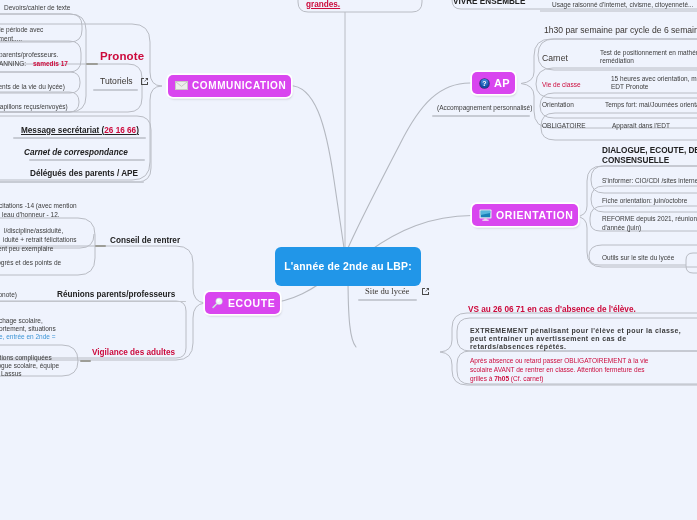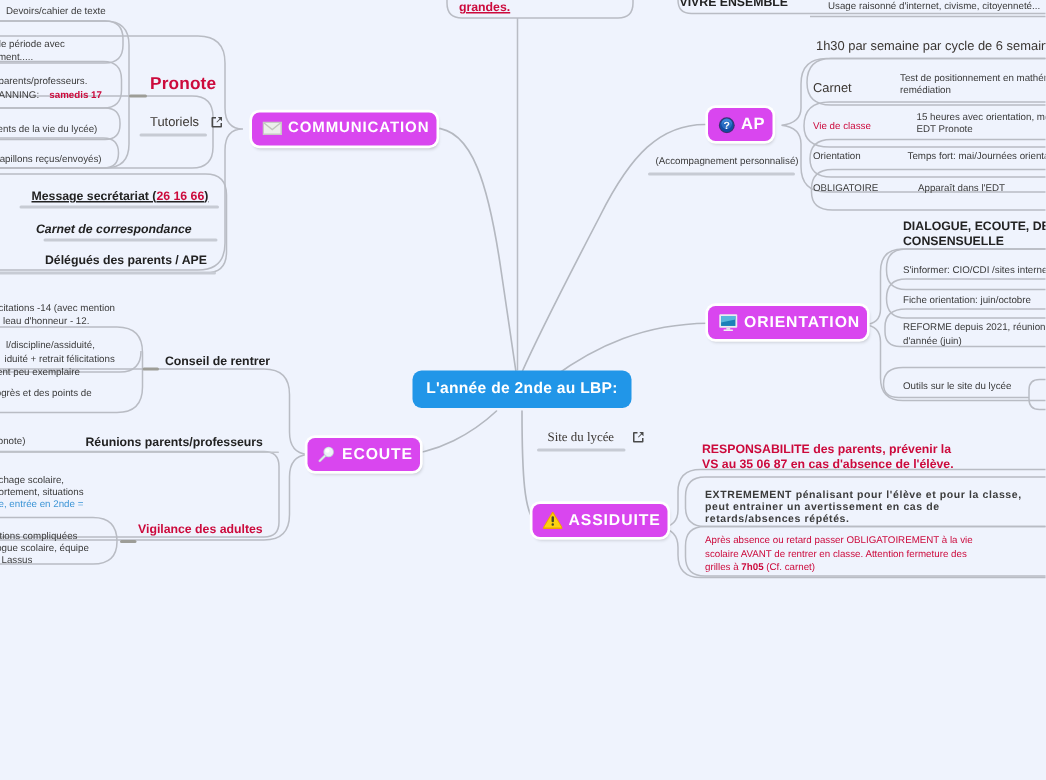--- a/index.html
+++ b/index.html
@@ -82,21 +82,21 @@
       <path d="M737 253 H693 Q686 253 686 260 V266 Q686 273 693 273 H737"></path>
 
       <path d="M298 -30 V2 Q298 12 308 12 H412 Q422 12 422 2 V-30"></path>
       <path d="M345 12 V247"></path>
 
       <path d="M452 -30 V0 Q452 9 461 9 H737"></path>
       <path d="M540 11 H737"></path>
     </g>
   </svg>
 
-  <div class="central" style="left:275px;top:247px;width:146px;height:25px;">
+  <div class="central" style="left:275px;top:247px;width:146px;height:39px;">
     <span>L'année de 2nde au LBP:</span>
   </div>
 
   <div class="mnode" style="left:168px;top:74.5px;height:22px;font-size:10px;">
     <span class="ico">
       <svg width="13" height="9" viewBox="0 0 13 9">
           <rect x="0.5" y="0.5" width="12" height="8" fill="#eceeeb" stroke="#c7c9c4"></rect>
           <path d="M1 1 L6.5 5.4 L12 1" stroke="#c2c4bf" fill="none" stroke-width="0.9"></path>
         </svg>
     </span>
@@ -135,31 +135,20 @@
           <path d="M9 14 L2.4 20.6" stroke="#c3ccd4" stroke-width="3.4" stroke-linecap="round"></path>
           <path d="M9 14 L2.4 20.6" stroke="#e6ecf0" stroke-width="1.6" stroke-linecap="round"></path>
           <circle cx="14.2" cy="8.6" r="7" fill="#c9d4dc"></circle>
           <circle cx="14.2" cy="8.6" r="5.8" fill="#eef4f7"></circle>
           <circle cx="12.6" cy="7" r="2.8" fill="#ffffff"></circle>
         </svg>
     </span>
     <span>ECOUTE</span>
   </div>
 
-  <div class="mnode" style="left:355px;top:336px;height:22px;font-size:10.5px;">
-    <span class="ico">
-      <svg width="13" height="12" viewBox="0 0 26 24">
-          <path d="M13 1.6 L25 22 L1 22 Z" fill="#f0a500" stroke="#f0a500" stroke-width="2.4" stroke-linejoin="round"></path>
-          <path d="M13 3.6 L23.4 20.6 L2.6 20.6 Z" fill="#fcd211" stroke="#fcd211" stroke-width="1.6" stroke-linejoin="round"></path>
-          <rect x="11.4" y="6.4" width="3.2" height="8" rx="1.5" fill="#45452c"></rect>
-          <rect x="11.4" y="15.8" width="3.2" height="3.2" rx="1.4" fill="#45452c"></rect>
-        </svg>
-    </span>
-    <span>ASSIDUITE</span>
-  </div>
 
   <div class="t b13 crimson" style="left:100px;top:50px;">Pronote</div>
   <div class="ul" style="left:86px;top:63px;width:12px;background:#9d9d97;height:1.7px;"></div>
 
   <div class="t s9" style="left:4px;top:3px;">Devoirs/cahier de texte</div>
 
   <div class="t s9" style="left:-3px;top:25px;">de période avec</div>
   <div class="t s9" style="left:-5px;top:34px;">ement.....</div>
 
   <div class="t s9" style="left:-1px;top:50px;">parents/professeurs.</div>
@@ -251,22 +240,21 @@
 
   <div class="t s10" style="left:365px;top:286px;font-family:Liberation Serif, serif;">Site du lycée</div>
   <div class="ul" style="left:358px;top:299px;width:59px;"></div>
   <span class="extlink" style="left:421px;top:287px;">
     <svg width="9" height="9" viewBox="0 0 18 18">
         <path d="M2 3.2 Q2 2 3.2 2 H8 V4 H4 V14 H14 V10 H16 V14.8 Q16 16 14.8 16 H3.2 Q2 16 2 14.8 Z" fill="#4a4a4a"></path>
         <path d="M10.4 2 H16 V7.6 L13.6 5.2 L9.4 9.4 L8.6 8.6 L12.8 4.4 Z" fill="#4a4a4a"></path>
       </svg>
   </span>
 
-  <div class="t b11 crimson" style="left:468px;top:295px;">RESPONSABILITE des parents, prévenir la</div>
-  <div class="t b11 crimson" style="left:468px;top:305px;">VS au 35 06 87 en cas d'absence de l'élève.</div>
+  <div class="t b11 crimson" style="left:468px;top:305px;">VS au 26 06 71 en cas d'absence de l'élève.</div>
 
   <div class="t s9 b sp" style="left:470px;top:326px;">
     <span>EXTREMEMENT</span><span> pénalisant pour l'élève et pour la classe,</span>
   </div>
   <div class="t s9 b sp" style="left:470px;top:334px;">peut entrainer un avertissement en cas de</div>
   <div class="t s9 b sp" style="left:470px;top:342px;">retards/absences répétés.</div>
 
   <div class="t s9 crimson" style="left:470px;top:356px;">Après absence ou retard passer OBLIGATOIREMENT à la vie</div>
   <div class="t s9 crimson" style="left:470px;top:365px;">scolaire AVANT de rentrer en classe. Attention fermeture des</div>
   <div class="t s9 crimson" style="left:470px;top:374px;">

